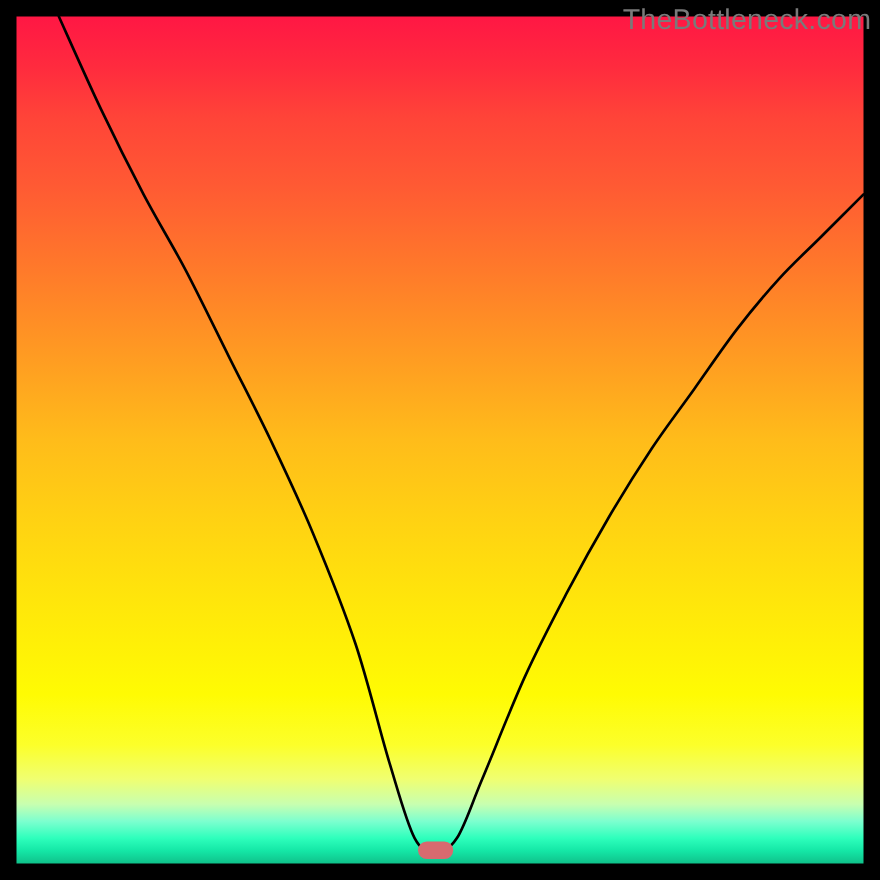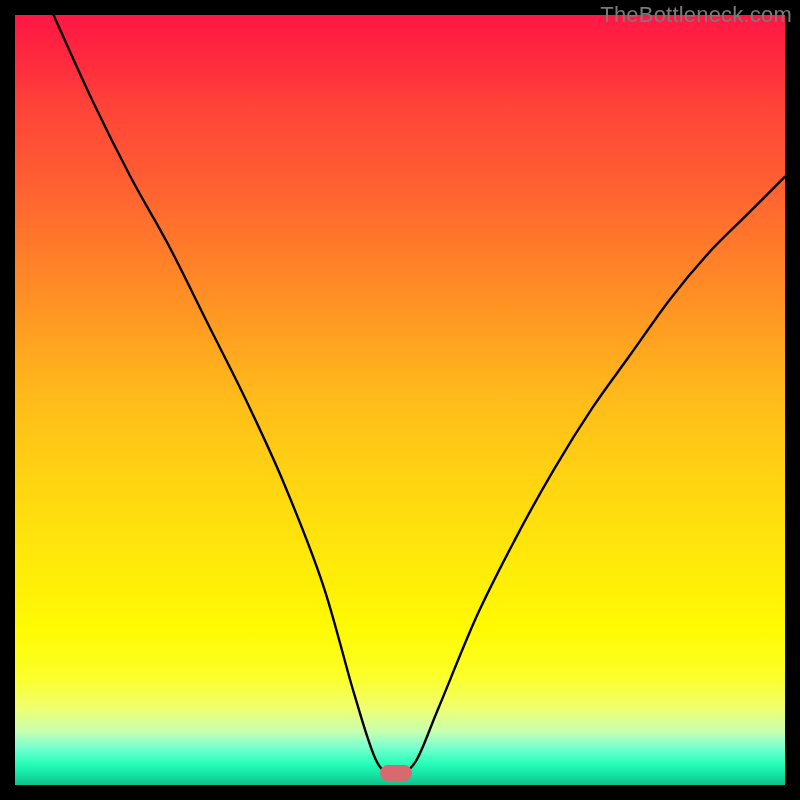--- a/index.html
+++ b/index.html
@@ -56,21 +56,21 @@
     width: 32px;
     height: 16px;
     border-radius: 8px;
     transform: translate(-50%, -50%);
   }
   .watermark {
     position: absolute;
     top: 2px;
     right: 8px;
     color: #7a7a7a;
-    font-size: 22px;
+    font-size: 26px;
     font-weight: 500;
     letter-spacing: 0.2px;
     user-select: none;
   }
 </style>
 </head>
 <body>
 
 <div class="canvas">
   <div class="plot-area">

